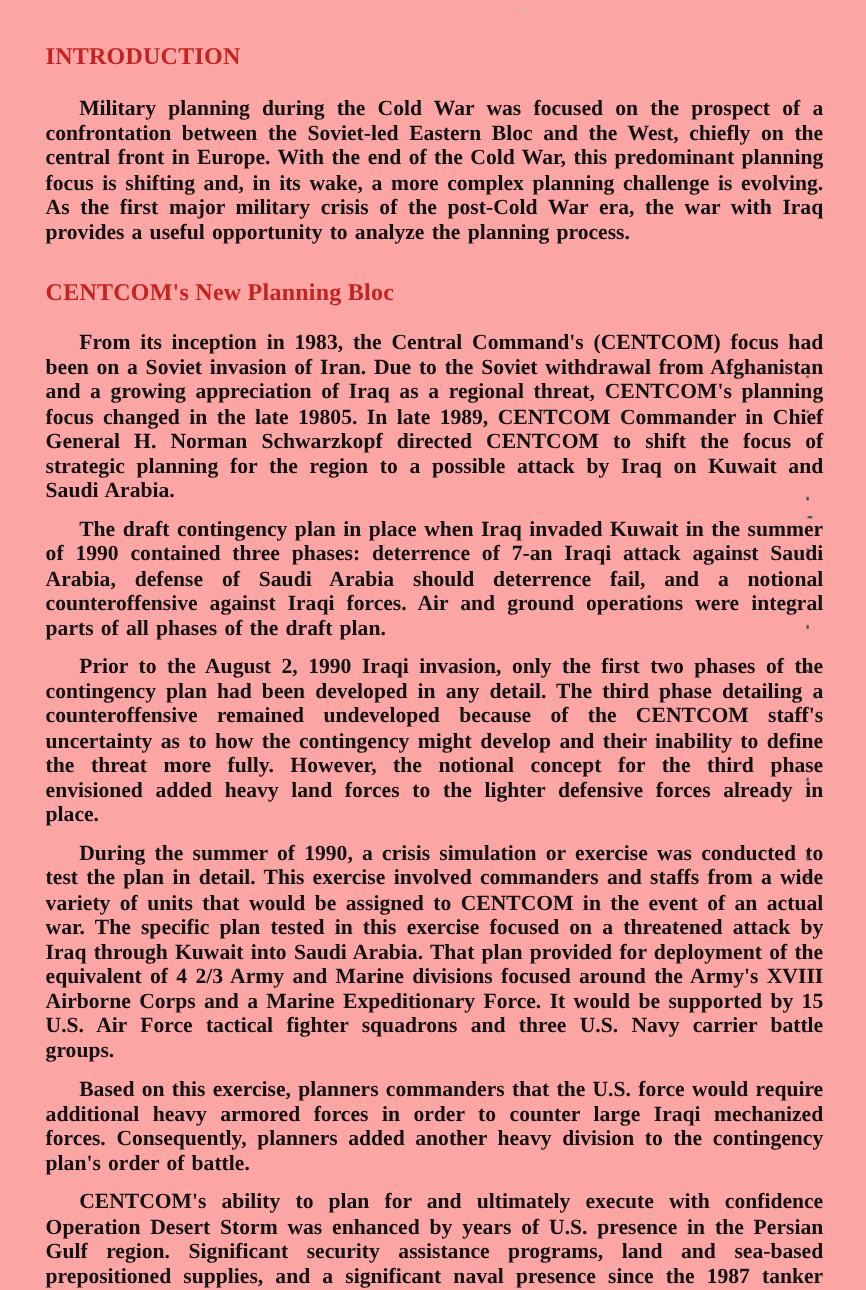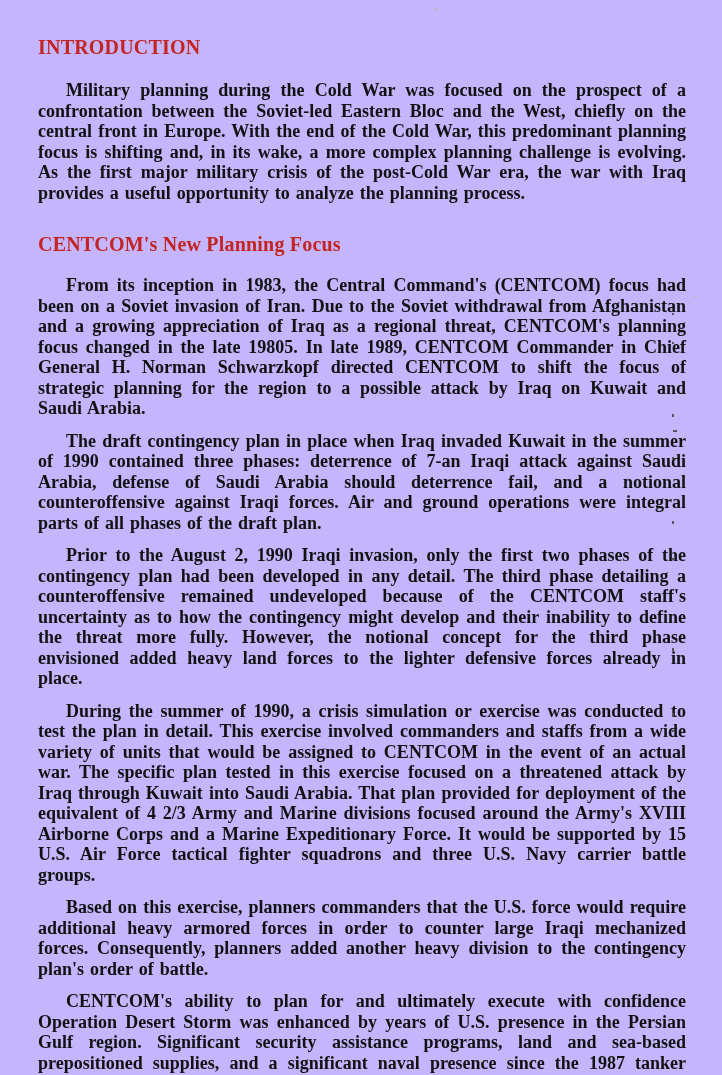--- a/index.html
+++ b/index.html
@@ -4,21 +4,21 @@
 <style>
   html, body {
     margin: 0;
     padding: 0;
     background: #ffffff;
   }
   .page {
     position: relative;
     width: 722px;
     height: 1075px;
-    background: #c4b5fd;
+    background: #fca5a5;
     overflow: hidden;
     box-sizing: border-box;
     padding: 36px 36px 0 38px;
     font-family: "Liberation Serif", "DejaVu Serif", serif;
     color: #121212;
   }
   .section-heading {
     font-size: 20px;
     line-height: 22px;
     font-weight: 700;
@@ -80,21 +80,21 @@
 <body>
 
 <div class="page">
 
   <div class="section">
     <h1 class="section-heading">INTRODUCTION</h1>
     <p class="body-paragraph">Military planning during the Cold War was focused on the prospect of a confrontation between the Soviet-led Eastern Bloc and the West, chiefly on the central front in Europe. With the end of the Cold War, this predominant planning focus is shifting and, in its wake, a more complex planning challenge is evolving. As the first major military crisis of the post-Cold War era, the war with Iraq provides a useful opportunity to analyze the planning process.</p>
   </div>
 
   <div class="section">
-    <h1 class="section-heading">CENTCOM's New Planning Focus</h1>
+    <h1 class="section-heading">CENTCOM's New Planning Bloc</h1>
     <p class="body-paragraph">From its inception in 1983, the Central Command's (CENTCOM) focus had been on a Soviet invasion of Iran. Due to the Soviet withdrawal from Afghanistan and a growing appreciation of Iraq as a regional threat, CENTCOM's planning focus changed in the late 19805. In late 1989, CENTCOM Commander in Chief General H. Norman Schwarzkopf directed CENTCOM to shift the focus of strategic planning for the region to a possible attack by Iraq on Kuwait and Saudi Arabia.</p>
     <p class="body-paragraph">The draft contingency plan in place when Iraq invaded Kuwait in the summer of 1990 contained three phases: deterrence of 7-an Iraqi attack against Saudi Arabia, defense of Saudi Arabia should deterrence fail, and a notional counteroffensive against Iraqi forces. Air and ground operations were integral parts of all phases of the draft plan.</p>
     <p class="body-paragraph">Prior to the August 2, 1990 Iraqi invasion, only the first two phases of the contingency plan had been developed in any detail. The third phase detailing a counteroffensive remained undeveloped because of the CENTCOM staff's uncertainty as to how the contingency might develop and their inability to define the threat more fully. However, the notional concept for the third phase envisioned added heavy land forces to the lighter defensive forces already in place.</p>
     <p class="body-paragraph">During the summer of 1990, a crisis simulation or exercise was conducted to test the plan in detail. This exercise involved commanders and staffs from a wide variety of units that would be assigned to CENTCOM in the event of an actual war. The specific plan tested in this exercise focused on a threatened attack by Iraq through Kuwait into Saudi Arabia. That plan provided for deployment of the equivalent of 4 2/3 Army and Marine divisions focused around the Army's XVIII Airborne Corps and a Marine Expeditionary Force. It would be supported by 15 U.S. Air Force tactical fighter squadrons and three U.S. Navy carrier battle groups.</p>
     <p class="body-paragraph">Based on this exercise, planners commanders that the U.S. force would require additional heavy armored forces in order to counter large Iraqi mechanized forces. Consequently, planners added another heavy division to the contingency plan's order of battle.</p>
     <p class="body-paragraph">CENTCOM's ability to plan for and ultimately execute with confidence Operation Desert Storm was enhanced by years of U.S. presence in the Persian Gulf region. Significant security assistance programs, land and sea-based prepositioned supplies, and a significant naval presence since the 1987 tanker escorting operations during the Iran-</p>
   </div>
 
 
   <div class="speck faint s1"></div>

